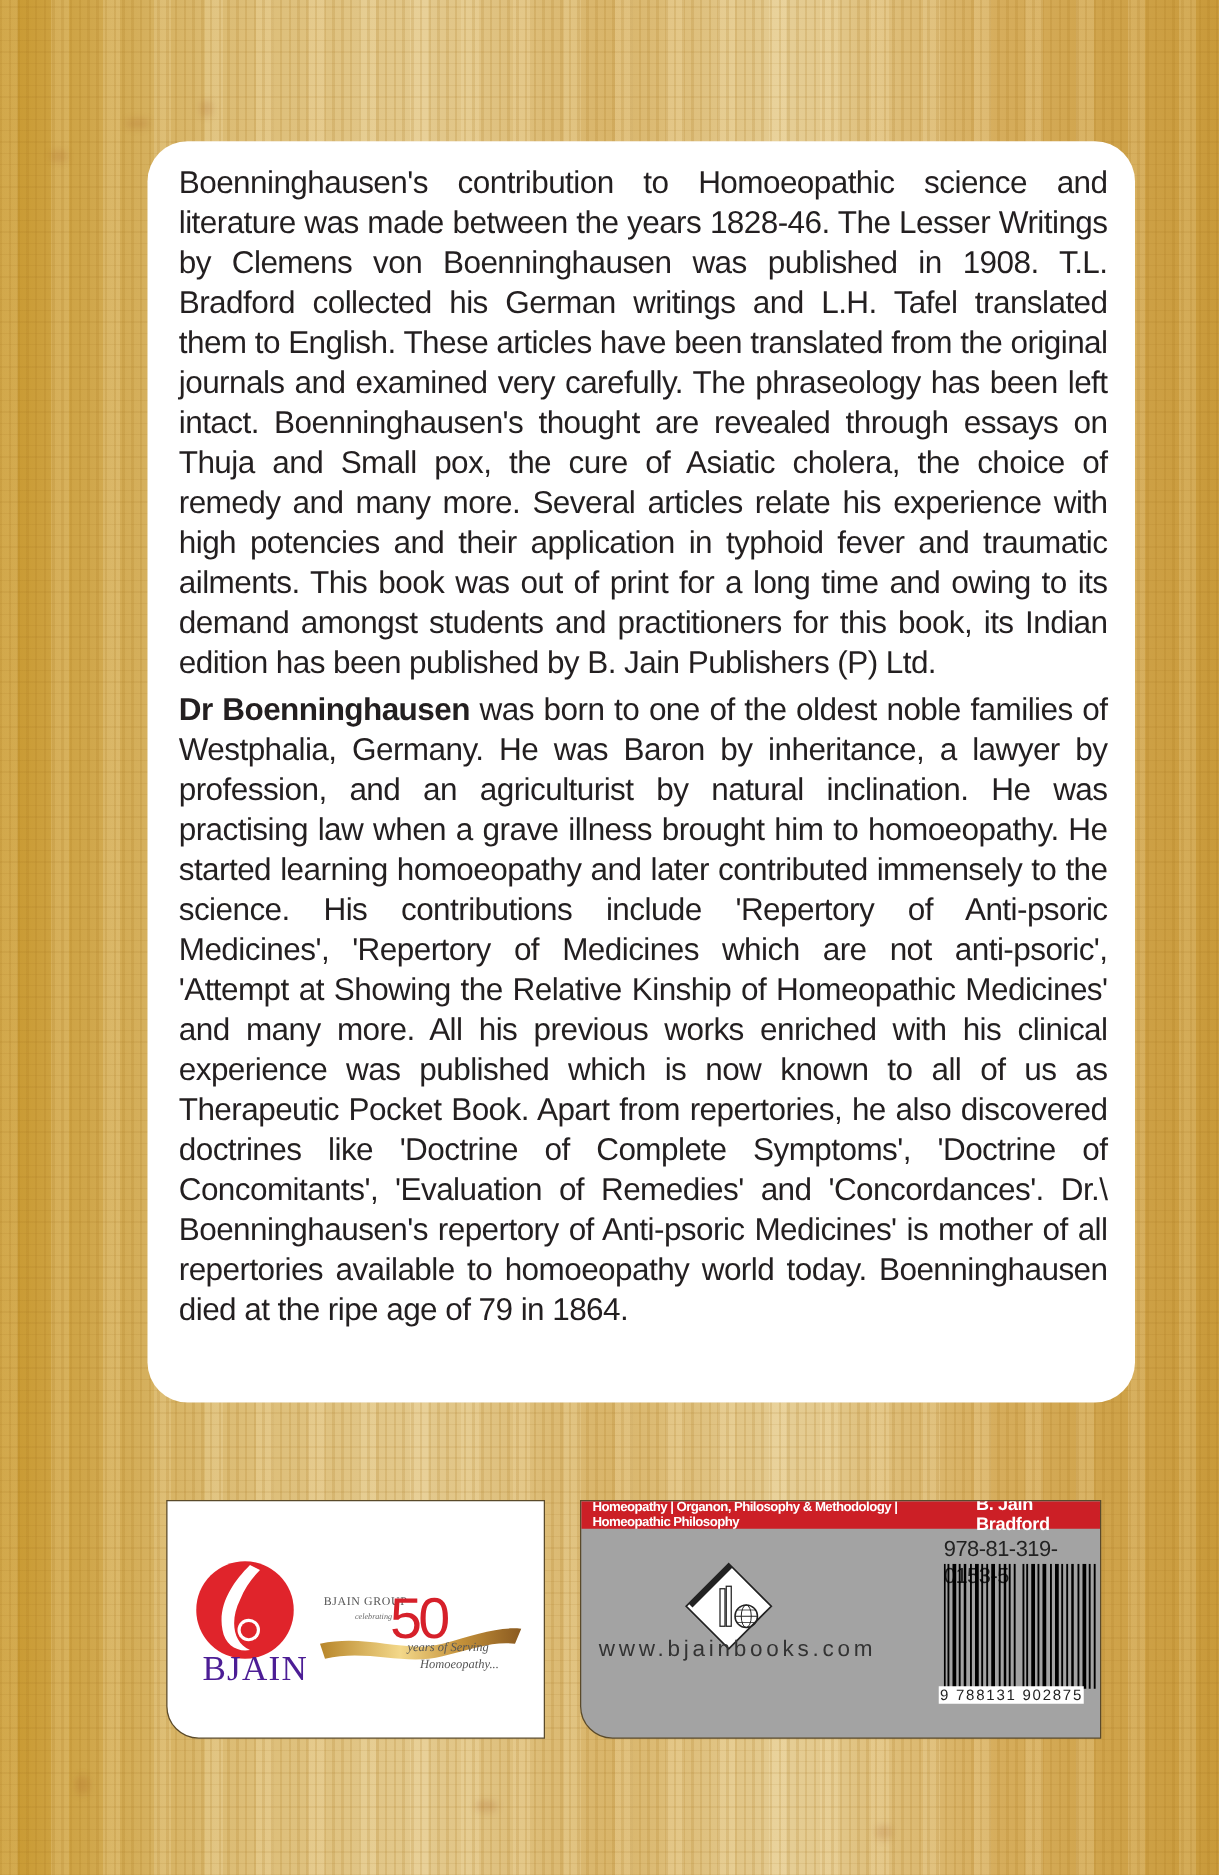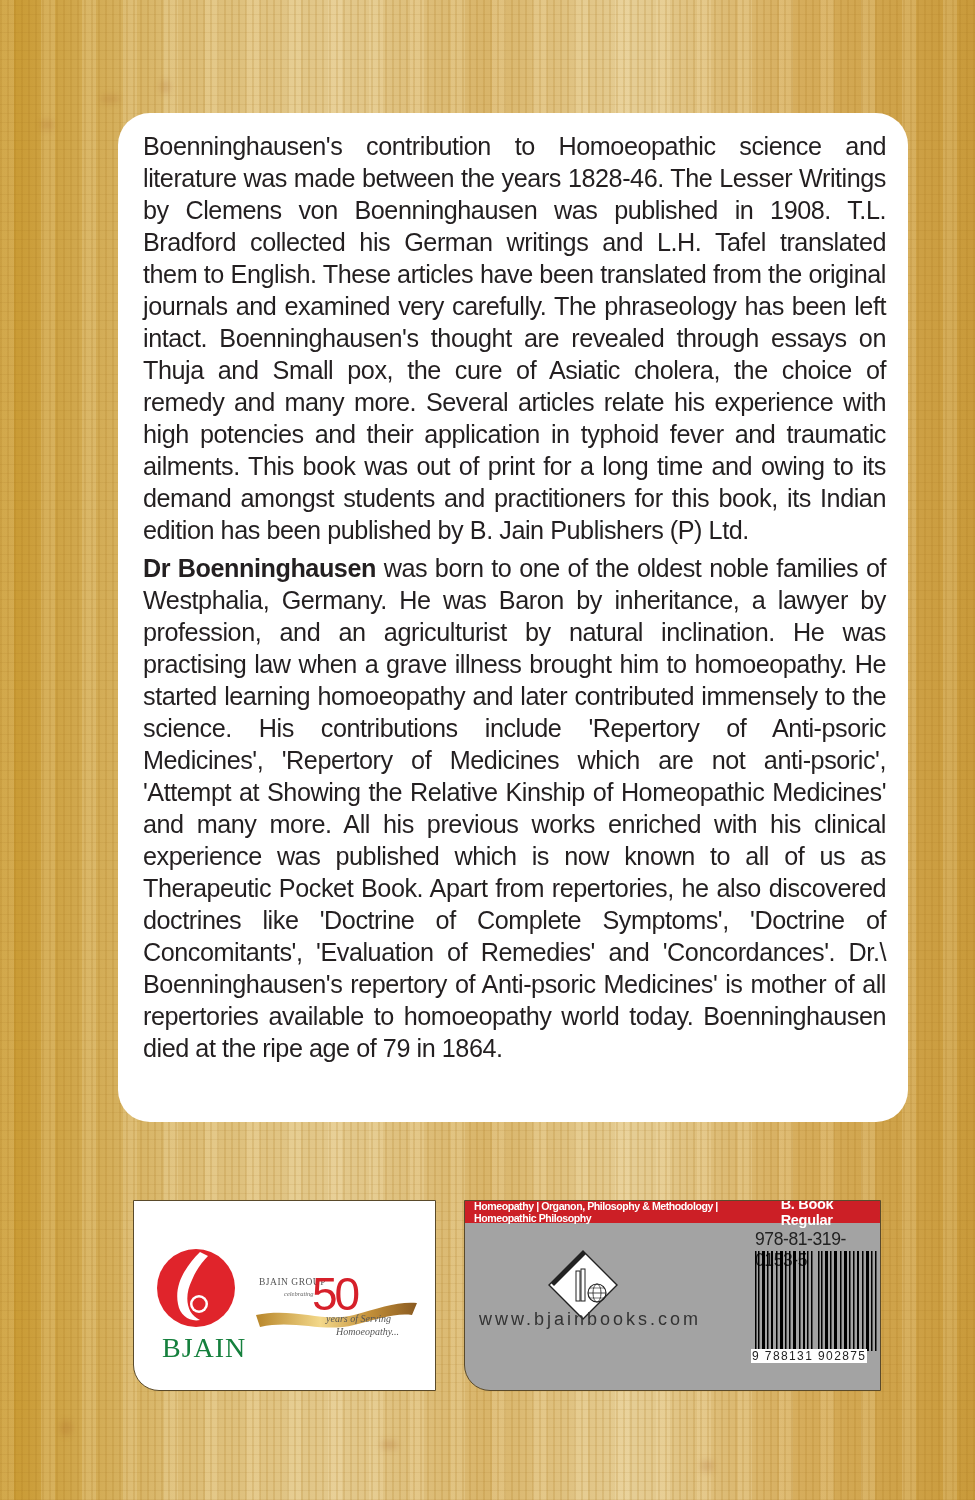--- a/index.html
+++ b/index.html
@@ -27,22 +27,22 @@
   }
   .text-panel p b { font-weight: bold; }
 
   .logo-panel {
     position: absolute; left: 133px; top: 1200px; width: 303px; height: 191px;
     background: #fff; border: 1px solid #5a4a2a; border-radius: 0 0 0 26px;
     box-sizing: border-box;
   }
   .bjain-mark { position: absolute; left: 22px; top: 47px; width: 80px; height: 80px; }
   .bjain-word {
-    position: absolute; left: 28px; top: 131px; font-family: "Liberation Serif", serif;
-    font-size: 28px; color: #15803d; letter-spacing: 1px; text-align: center;
+    position: absolute; left: 28px; top: 119px; font-family: "Liberation Serif", serif;
+    font-size: 28px; color: #4c1d95; letter-spacing: 1px; text-align: center;
   }
   .anniv { position: absolute; left: 120px; top: 72px; width: 175px; height: 90px; }
   .anniv-group { position: absolute; left: 5px; top: 4px; font-family: "Liberation Serif", serif; font-size: 9.5px; color: #555; letter-spacing: 0.5px; }
   .anniv-celebrating { position: absolute; left: 30px; top: 17px; font-family: "Liberation Serif", serif; font-style: italic; font-size: 6.5px; color: #666; }
   .anniv-fifty { position: absolute; left: 58px; top: -6px; font-family: "Liberation Sans", sans-serif; font-size: 46px; color: #d6202a; letter-spacing: -3px; }
   .anniv-tag1 { position: absolute; left: 72px; top: 40px; font-family: "Liberation Serif", serif; font-style: italic; font-size: 10px; color: #555; }
   .anniv-tag2 { position: absolute; left: 82px; top: 53px; font-family: "Liberation Serif", serif; font-style: italic; font-size: 10px; color: #555; }
   .ribbon { position: absolute; left: 0; top: 20px; width: 165px; height: 40px; }
 
   .info-panel {
@@ -109,21 +109,21 @@
     <div class="anniv-celebrating">celebrating</div>
     <div class="anniv-fifty">50</div>
     <div class="anniv-tag1">years of Serving</div>
     <div class="anniv-tag2">Homoeopathy...</div>
   </div>
 </div>
 
 <div class="info-panel">
   <div class="category-bar">
     <span class="cat-text">Homeopathy | Organon, Philosophy &amp; Methodology | Homeopathic Philosophy</span>
-    <span class="series-text">B. Book Regular</span>
+    <span class="series-text">B. Jain Bradford</span>
   </div>
   <svg class="publisher-logo" viewBox="0 0 76 76">
     <polygon points="38,4 72,38 38,72 4,38" fill="#fff" stroke="#222" stroke-width="1.4"></polygon>
     <polygon points="38,4 6,36 9,39 41,7" fill="#222"></polygon>
     <line x1="6" y1="40" x2="36" y2="70" stroke="#222" stroke-width="0.8"></line>
     <line x1="8" y1="42" x2="35" y2="69" stroke="#222" stroke-width="0.6"></line>
     <line x1="10" y1="44" x2="34" y2="68" stroke="#222" stroke-width="0.6"></line>
     <rect x="31" y="24" width="4" height="30" fill="none" stroke="#222" stroke-width="1"></rect>
     <rect x="36" y="22" width="4" height="32" fill="none" stroke="#222" stroke-width="1"></rect>
     <circle cx="52" cy="46" r="9" fill="none" stroke="#222" stroke-width="1.2"></circle>

